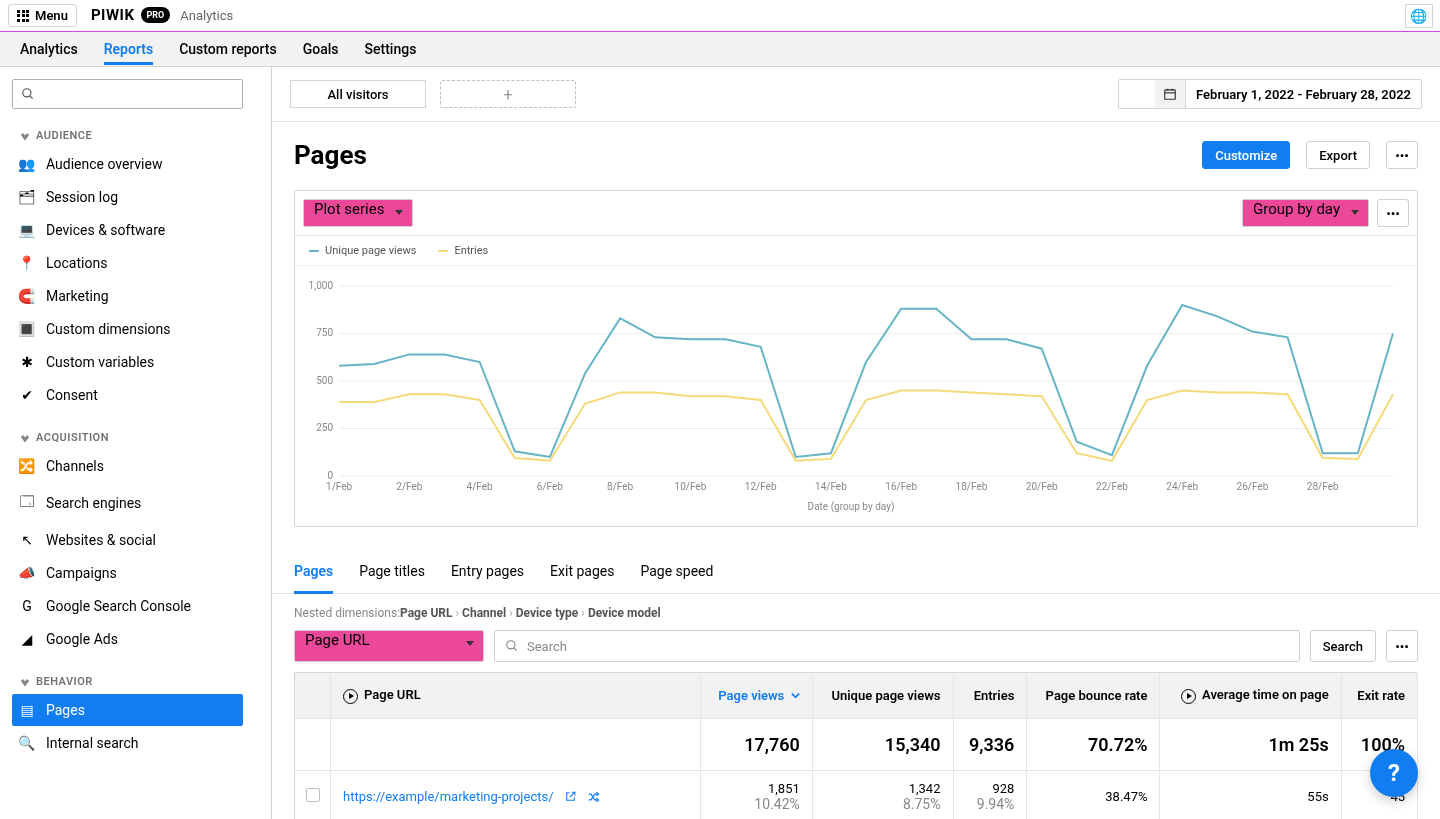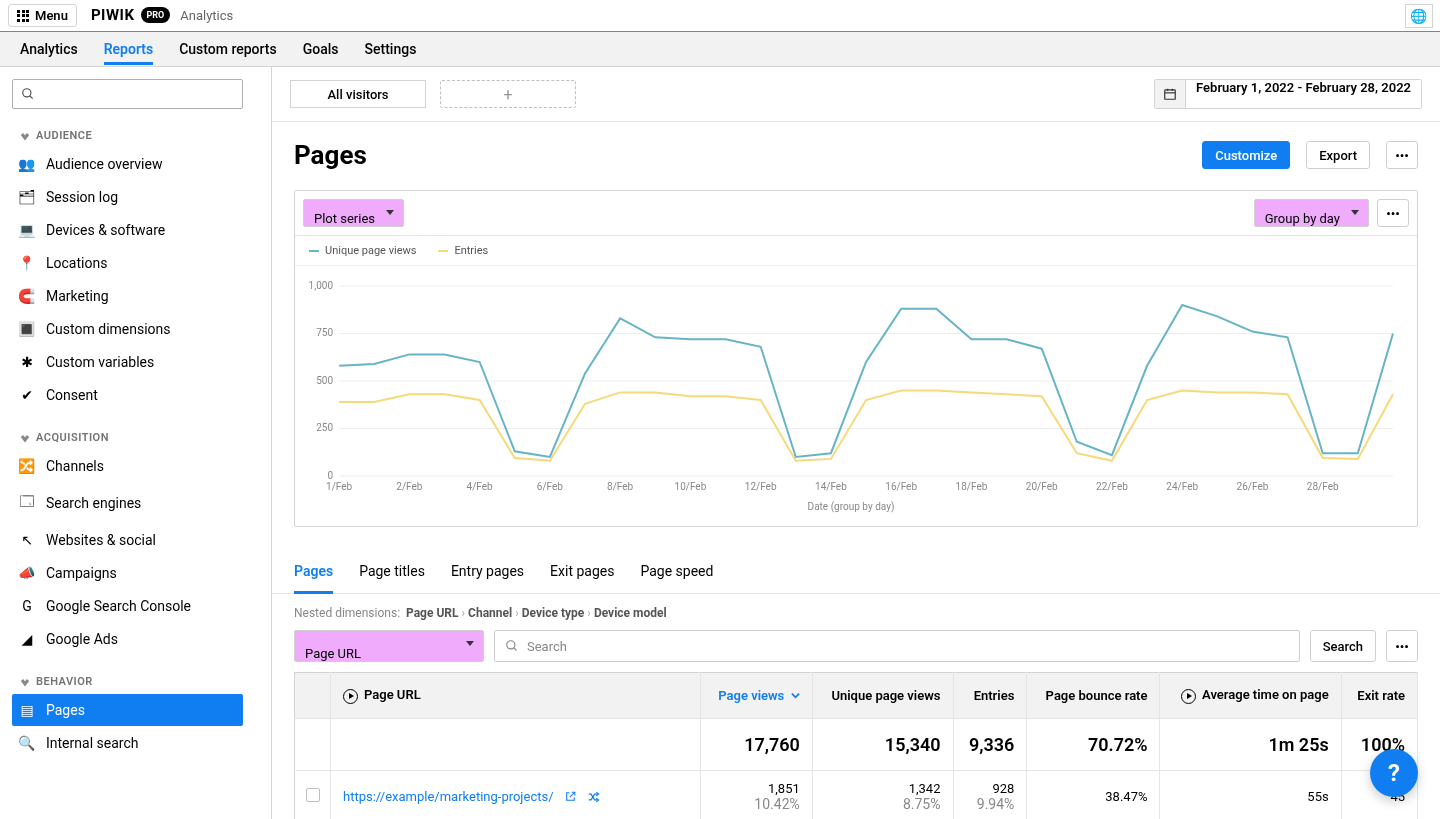--- a/index.html
+++ b/index.html
@@ -29,48 +29,48 @@
   .side-item-wrap { padding: 0 12px; }
   .side-item { display: flex; align-items: center; gap: 12px; padding: 8px 8px; font-size: 14px; cursor: pointer; border-radius: 2px; margin-bottom: 1px; }
   .side-item.active { background: #107ef1; color: #fff; }
   .side-item .icon { width: 14px; display: flex; justify-content: center; }
   .side-group { margin-bottom: 14px; }
 
   .content { flex: 1; overflow-y: auto; position: relative; }
   .filterbar { padding: 12px 18px; display: flex; align-items: center; gap: 14px; border-bottom: 1px solid #e5e5e5; }
   .filter-chip { min-width: 136px; height: 28px; border: 1px solid #d4d4d4; display: flex; align-items: center; justify-content: center; font-size: 13px; font-weight: 500; border-radius: 0; }
   .filter-add { min-width: 136px; height: 28px; border: 1px dashed #bfbfbf; display: flex; align-items: center; justify-content: center; color: #999; border-radius: 2px; font-size: 16px; }
-  .date-pill { margin-left: auto; height: 30px; border: 1px solid #d4d4d4; display: flex; align-items: flex-start; font-size: 13px; font-weight: 600; border-radius: 2px; }
+  .date-pill { margin-left: auto; height: 30px; border: 1px solid #d4d4d4; display: flex; align-items: center; font-size: 13px; font-weight: 600; border-radius: 2px; padding-left: 36px; }
   .date-pill .cal { padding: 0 8px; background: #f2f2f2; height: 100%; display: flex; align-items: center; border-right: 1px solid #d4d4d4;}
   .date-pill .txt { padding: 0 10px; }
 
   .page-head { padding: 18px 22px 12px 22px; display: flex; align-items: center; }
   .page-title { font-size: 26px; font-weight: 700; }
   .btn { height: 28px; border: 1px solid #cfcfcf; background: #fff; font-size: 13px; font-weight: 500; padding: 0 12px; border-radius: 3px; cursor: pointer; }
   .btn.primary { background: #107ef1; border-color: #107ef1; color: #fff; }
   .btn.icon { width: 32px; padding: 0; display: inline-flex; align-items: center; justify-content: center; }
   .page-actions { margin-left: auto; display: flex; gap: 16px; }
 
   .chart-card { margin: 8px 22px 24px 22px; border: 1px solid #d4d4d4; border-radius: 2px; }
   .chart-top { display: flex; padding: 8px; align-items: center; border-bottom: 1px solid #e5e5e5;}
-  .select { border: 1px solid #cfcfcf; height: 28px; padding: 0 28px 0 10px; font-size: 13px; background: #f0abfc; display: flex; align-items: flex-end; position: relative; border-radius: 2px; cursor: pointer; }
+  .select { border: 1px solid #cfcfcf; height: 28px; padding: 0 28px 0 10px; font-size: 15px; background: #ec4899; display: flex; align-items: flex-start; position: relative; border-radius: 2px; cursor: pointer; }
   .select::after { content: ''; position: absolute; right: 9px; top: 10px; border-left: 4px solid transparent; border-right: 4px solid transparent; border-top: 5px solid #333; }
   .chart-top .spacer { flex: 1; }
   .chart-legend { padding: 8px 14px; display: flex; gap: 22px; font-size: 11px; color: #555; border-bottom: 1px solid #f0f0f0; }
   .chart-legend .leg { display: flex; align-items: center; gap: 6px; }
   .chart-legend .swatch { width: 10px; height: 2px; }
   .chart-body { height: 260px; padding: 10px 14px 10px 4px; }
   .chart-svg { width: 100%; height: 100%; }
   .axis-txt { font-size: 10px; fill: #888; }
 
   .tabs { display: flex; gap: 26px; padding: 0 22px; border-bottom: 1px solid #e5e5e5; font-size: 14px; }
   .tab { padding: 12px 0; cursor: pointer; }
   .tab.active { color: #107ef1; font-weight: 600; border-bottom: 3px solid #107ef1; margin-bottom: -1px;}
 
-  .nested-dim { padding: 12px 22px 10px 22px; font-size: 12px; color: #555; display: flex; gap: 6px; align-items: flex-start; }
+  .nested-dim { padding: 12px 22px 10px 22px; font-size: 12px; color: #555; display: flex; align-items: flex-start; }
   .nested-dim .lbl { color: #888; }
   .nested-dim .chev { color: #aaa; }
 
   .table-controls { padding: 0 22px 10px 22px; display: flex; gap: 10px; align-items: center; }
   .table-controls .search-input { flex: 1; height: 32px; border: 1px solid #cfcfcf; border-radius: 2px; padding: 0 10px; display: flex; align-items: center; gap: 8px; color: #888; font-size: 13px; }
   .table-controls .select { height: 32px; width: 190px; }
   .table-controls .btn { height: 32px; }
 
   .data-table { margin: 0 22px; border: 1px solid #d4d4d4; border-collapse: collapse; width: calc(100% - 44px); font-size: 13px; }
   .data-table th, .data-table td { border-right: 1px solid #e5e5e5; border-bottom: 1px solid #e5e5e5; padding: 10px 12px; }

